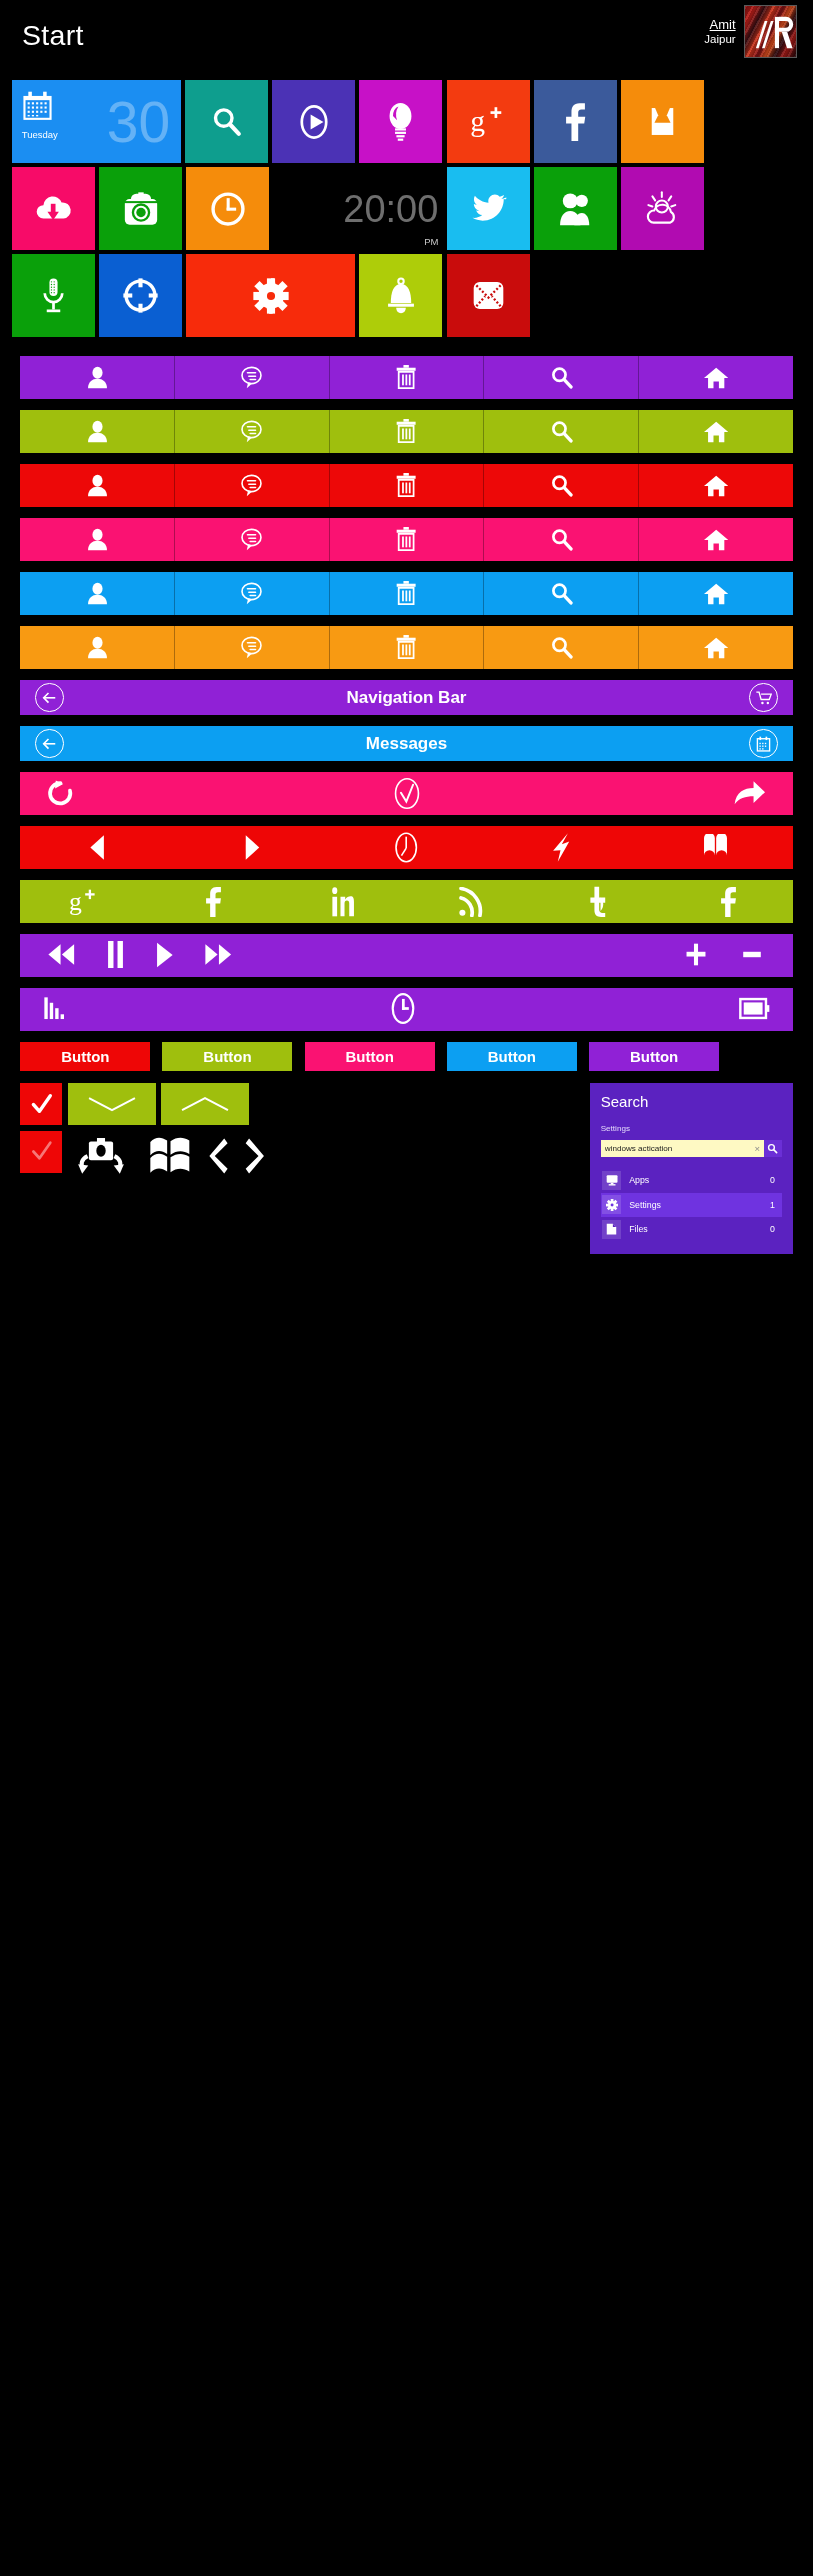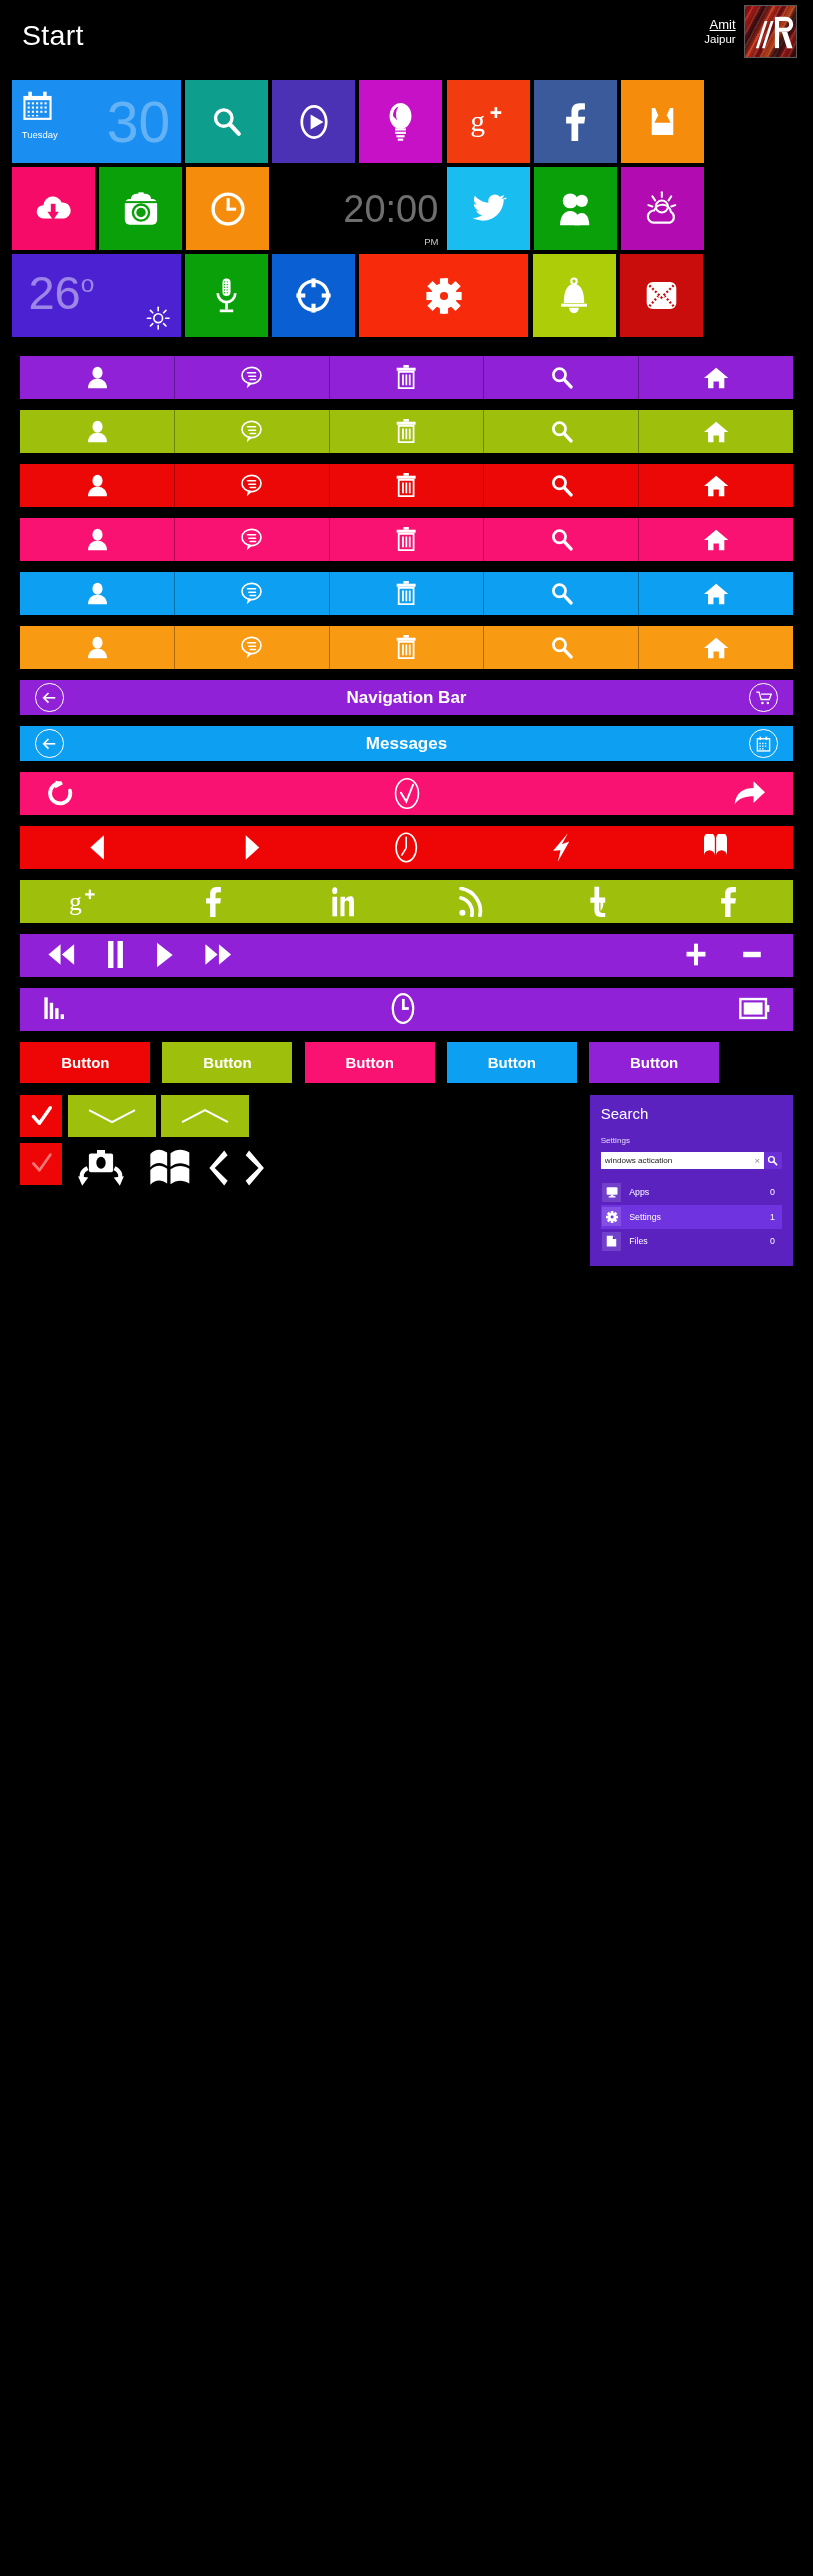--- a/index.html
+++ b/index.html
@@ -142,21 +142,21 @@
     height: 43px; margin-bottom: 11px; padding: 0 23px;
   }
 
   
   .button-row {
     display: flex; gap: 12.2px;
     padding: 0 20.3px;
     margin-top: 9.5px; margin-bottom: 12.2px;
   }
   .mbtn {
-    width: 130px; height: 41px;
+    width: 130px; height: 29px;
     display: flex; align-items: center; justify-content: center;
     color: #fff; font-size: 15px; font-weight: bold;
     border: none; cursor: pointer;
     font-family: "Liberation Sans", sans-serif;
   }
 
   
   .bottom {
     display: flex;
     padding: 0 20.3px;
@@ -182,21 +182,21 @@
   .search-panel {
     width: 203px;
     background: #5b22c0;
     padding: 9.5px 11px 12.2px 11px;
     margin-left: auto;
   }
   .search-heading { color: #fff; font-size: 15px; font-weight: 300; margin-bottom: 14px; }
   .search-sub { color: #e3d8fa; font-size: 8.1px; margin-bottom: 6.8px; }
   .search-input-wrap {
     display: flex; align-items: center;
-    background: #ffffff; height: 17.6px;
+    background: #fef9c3; height: 17.6px;
     margin-bottom: 11px;
   }
   .search-input {
     flex: 1; border: none; outline: none;
     font-size: 8.1px; padding: 0 4.1px;
     color: #1b1b1b;
     font-family: "Liberation Sans", sans-serif;
     background: transparent;
   }
   .search-clear {
@@ -386,38 +386,20 @@
           <line x1="48" y1="22" x2="42" y2="24"></line>
           <line x1="8" y1="22" x2="14" y2="24"></line>
         </g>
         <circle cx="28" cy="24" r="9" fill="none" stroke="#fff" stroke-width="3"></circle>
         <path d="M16,48 a9,9 0 0 1 0.5,-18 a13,13 0 0 1 25,2 a9,9 0 0 1 -1,16 z" fill="none" stroke="#fff" stroke-width="3.2"></path>
       </svg>
     </div>
   </div>
 
   <div class="tile-row">
-    <div class="tile wd temp-tile" style="background:#4b21d2">
-      <div class="temp-val">
-        <span>26</span><span class="temp-deg">o</span>
-      </div>
-      <svg class="temp-sun" width="24.4" height="24.4" viewBox="0 0 36 36">
-        <circle cx="18" cy="18" r="6.5" fill="none" stroke="#fff" stroke-width="2.4"></circle>
-        <g stroke="#fff" stroke-width="2.4" stroke-linecap="round">
-          <line x1="18" y1="2" x2="18" y2="7"></line>
-          <line x1="18" y1="29" x2="18" y2="34"></line>
-          <line x1="2" y1="18" x2="7" y2="18"></line>
-          <line x1="29" y1="18" x2="34" y2="18"></line>
-          <line x1="6.5" y1="6.5" x2="10" y2="10"></line>
-          <line x1="26" y1="26" x2="29.5" y2="29.5"></line>
-          <line x1="29.5" y1="6.5" x2="26" y2="10"></line>
-          <line x1="10" y1="26" x2="6.5" y2="29.5"></line>
-        </g>
-      </svg>
-    </div>
 
     <div class="tile sq" style="background:#0aa00a">
       <svg width="27" height="38" viewBox="0 0 40 56">
         <rect x="14" y="2" width="12" height="26" rx="6" fill="#fff"></rect>
         <g fill="#0aa00a">
           <circle cx="17" cy="7" r="1"></circle>
             <circle cx="21" cy="7" r="1"></circle>
           <circle cx="17" cy="11" r="1"></circle>
             <circle cx="21" cy="11" r="1"></circle>
           <circle cx="17" cy="15" r="1"></circle>

